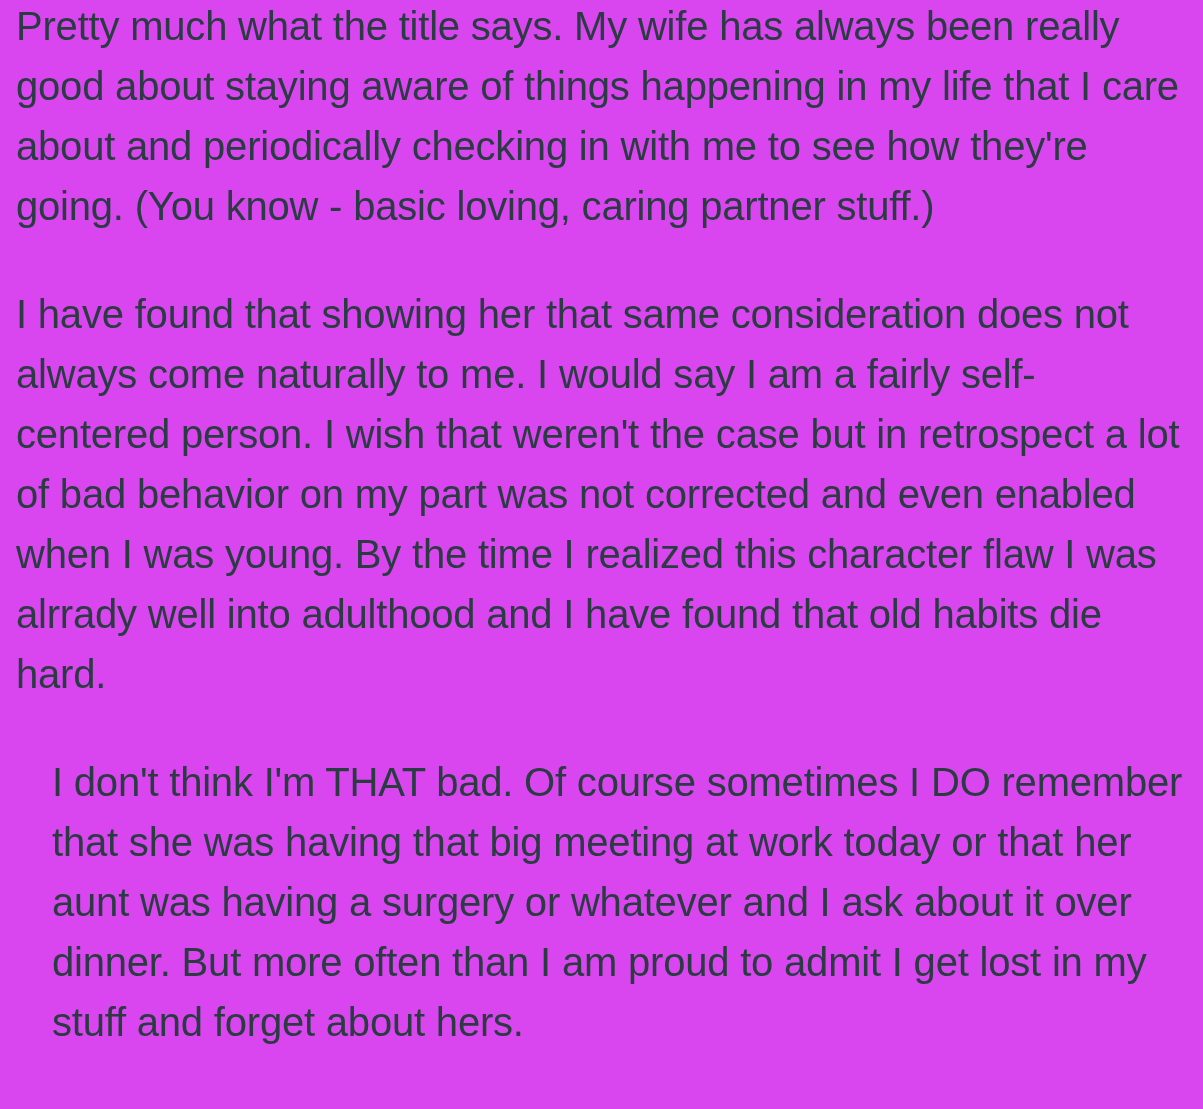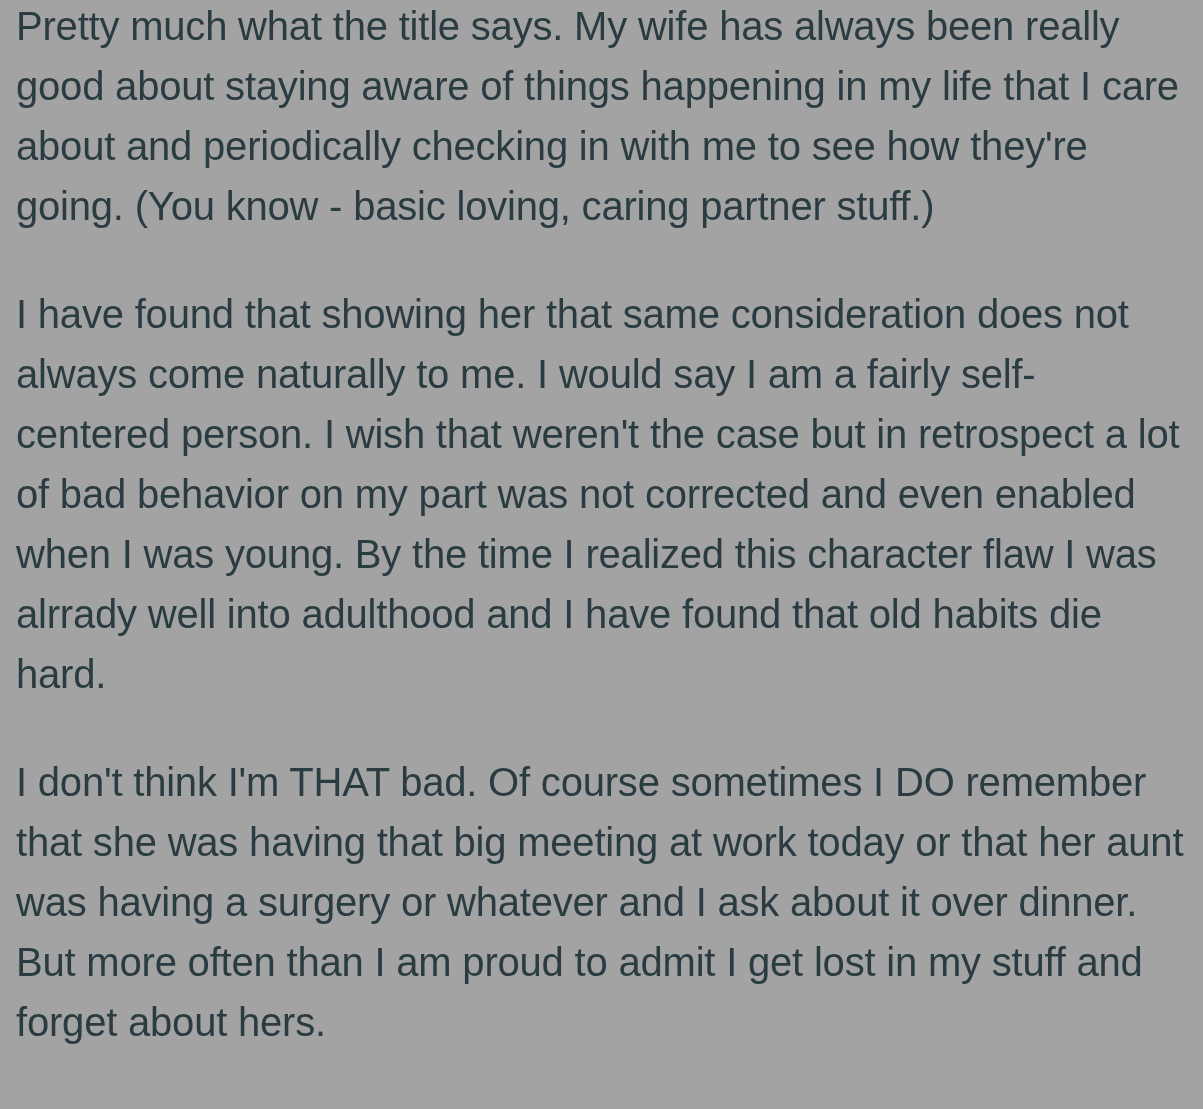--- a/index.html
+++ b/index.html
@@ -4,21 +4,21 @@
 <style>
   html, body {
     margin: 0;
     padding: 0;
     background: #ffffff;
   }
   .page {
     width: 1203px;
     height: 1109px;
     box-sizing: border-box;
-    background: #a3a3a3;
+    background: #d946ef;
     overflow: hidden;
   }
   .post-body {
     box-sizing: border-box;
     padding: 0 18px 0 16px;
     font-family: "Liberation Sans", "DejaVu Sans", sans-serif;
     font-size: 40px;
     line-height: 60px;
     font-weight: 400;
     color: #2A3C42;
@@ -26,20 +26,21 @@
   }
   .post-body p {
     margin: 0 0 48px 0;
     padding: 0;
   }
   .post-body p:first-child {
     margin-top: -4px;
   }
   .post-body p:last-child {
     margin-bottom: 0;
+    margin-left: 36px;
   }
 </style>
 </head>
 <body>
 
 <div class="page">
   <div class="post-body">
     <p>Pretty much what the title says. My wife has always been really good about staying aware of things happening in my life that I care about and periodically checking in with me to see how they're going. (You know - basic loving, caring partner stuff.)</p>
     <p>I have found that showing her that same consideration does not always come naturally to me. I would say I am a fairly self-centered person. I wish that weren't the case but in retrospect a lot of bad behavior on my part was not corrected and even enabled when I was young. By the time I realized this character flaw I was alrrady well into adulthood and I have found that old habits die hard.</p>
     <p>I don't think I'm THAT bad. Of course sometimes I DO remember that she was having that big meeting at work today or that her aunt was having a surgery or whatever and I ask about it over dinner. But more often than I am proud to admit I get lost in my stuff and forget about hers.</p>

